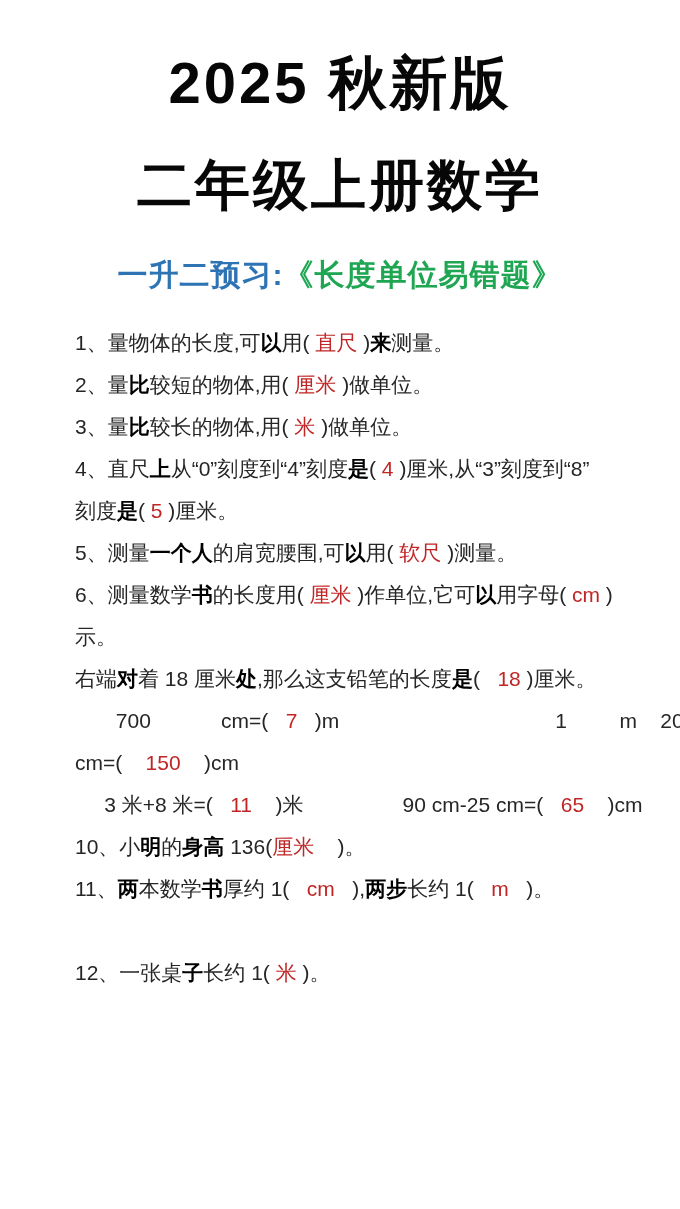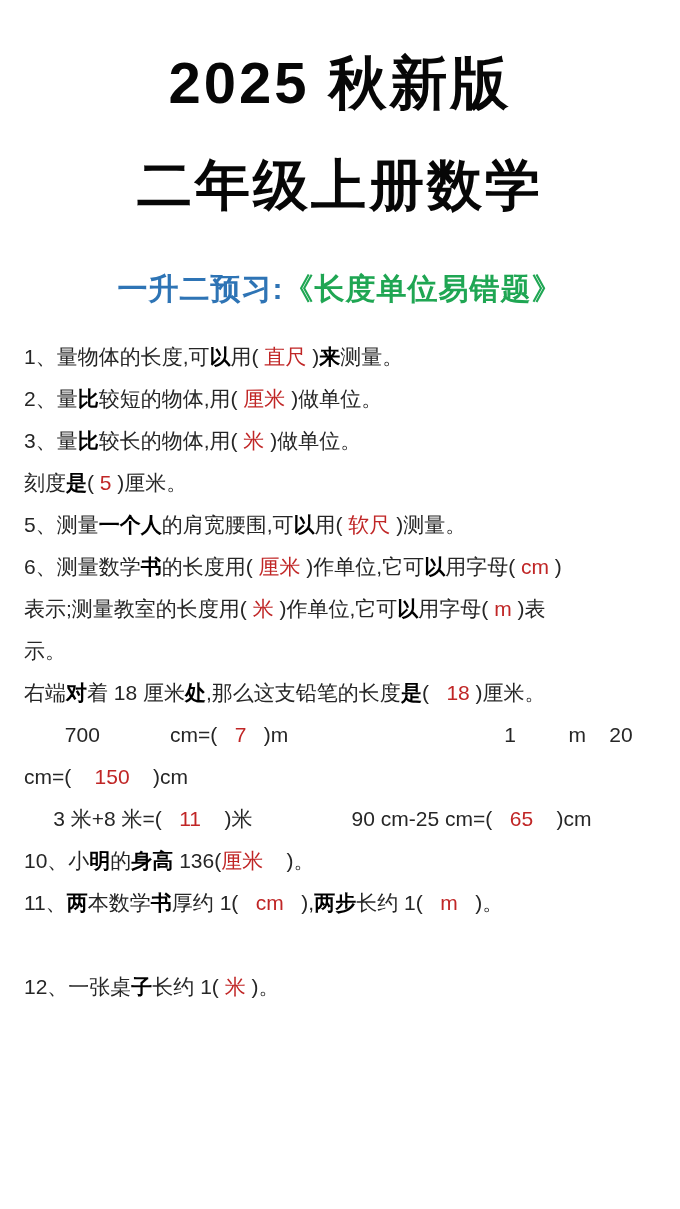--- a/index.html
+++ b/index.html
@@ -25,31 +25,31 @@
   }
   .main-title.line1 {
     padding-top: 54px;
     font-size: 58px;
   }
   .main-title.line2 {
     margin-top: 46px;
     font-size: 55px;
   }
   .subtitle {
-    margin-top: 56px;
+    margin-top: 42px;
     text-align: center;
     font-size: 30px;
     font-weight: 900;
     letter-spacing: 1px;
     white-space: nowrap;
   }
   .subtitle .prefix { color: var(--subtitle-blue, #2e74b5); }
   .subtitle .book   { color: var(--subtitle-green, #1fa653); }
   .questions {
-    margin: 26px 54px 0 24px;
+    margin: 26px 54px 0 75px;
     font-size: 21px;
     line-height: 42px;
   }
   .q-line {
     white-space: pre;
     height: 42px;
   }
   .seg   { color: #262626; font-weight: 400; }
   .seg-b { color: #000000; font-weight: 700; }
   .seg-r { color: var(--answer-red, #c02626); font-weight: 400; }
@@ -62,24 +62,24 @@
   <div class="main-title line2">二年级上册数学</div>
 
   <div class="subtitle">
     <span class="prefix">一升二预习:</span><span class="book">《长度单位易错题》</span>
   </div>
 
   <div class="questions">
       <div class="q-line"><span class="seg">1、量物体的长度,可</span><span class="seg seg-b">以</span><span class="seg">用( </span><span class="seg seg-r">直尺</span><span class="seg"> )</span><span class="seg seg-b">来</span><span class="seg">测量。</span></div>
       <div class="q-line"><span class="seg">2、量</span><span class="seg seg-b">比</span><span class="seg">较短的物体,用( </span><span class="seg seg-r">厘米</span><span class="seg"> )做单位。</span></div>
       <div class="q-line"><span class="seg">3、量</span><span class="seg seg-b">比</span><span class="seg">较长的物体,用( </span><span class="seg seg-r">米</span><span class="seg"> )做单位。</span></div>
+      <div class="q-line"><span class="seg">4、直尺</span><span class="seg seg-b">上</span><span class="seg">从“0”刻度到“4”刻度</span><span class="seg seg-b">是</span><span class="seg">( </span><span class="seg seg-r">4</span><span class="seg"> )厘米,从“3”刻度到“8”</span></div>
       <div class="q-line"><span class="seg">刻度</span><span class="seg seg-b">是</span><span class="seg">( </span><span class="seg seg-r">5</span><span class="seg"> )厘米。</span></div>
       <div class="q-line"><span class="seg">5、测量</span><span class="seg seg-b">一个人</span><span class="seg">的肩宽腰围,可</span><span class="seg seg-b">以</span><span class="seg">用( </span><span class="seg seg-r">软尺</span><span class="seg"> )测量。</span></div>
       <div class="q-line"><span class="seg">6、测量数学</span><span class="seg seg-b">书</span><span class="seg">的长度用( </span><span class="seg seg-r">厘米</span><span class="seg"> )作单位,它可</span><span class="seg seg-b">以</span><span class="seg">用字母( </span><span class="seg seg-r">cm</span><span class="seg"> )</span></div>
-      <div class="q-line"><span class="seg">表示;测量教室的长度用( </span><span class="seg seg-r">米</span><span class="seg"> )作单位,它可</span><span class="seg seg-b">以</span><span class="seg">用字母( </span><span class="seg seg-r">m</span><span class="seg"> )表</span></div>
       <div class="q-line"><span class="seg">示。</span></div>
       <div class="q-line"><span class="seg">右端</span><span class="seg seg-b">对</span><span class="seg">着 18 厘米</span><span class="seg seg-b">处</span><span class="seg">,那么这支铅笔的长度</span><span class="seg seg-b">是</span><span class="seg">(   </span><span class="seg seg-r">18</span><span class="seg"> )厘米。</span></div>
       <div class="q-line"><span class="seg">       700            cm=(   </span><span class="seg seg-r">7</span><span class="seg">   )m                                     1         m    20</span></div>
       <div class="q-line"><span class="seg">cm=(    </span><span class="seg seg-r">150</span><span class="seg">    )cm</span></div>
       <div class="q-line"><span class="seg">     3 米+8 米=(   </span><span class="seg seg-r">11</span><span class="seg">    )米                 90 cm-25 cm=(   </span><span class="seg seg-r">65</span><span class="seg">    )cm</span></div>
       <div class="q-line"><span class="seg">10、小</span><span class="seg seg-b">明</span><span class="seg">的</span><span class="seg seg-b">身高</span><span class="seg"> 136(</span><span class="seg seg-r">厘米</span><span class="seg">    )。</span></div>
       <div class="q-line"><span class="seg">11、</span><span class="seg seg-b">两</span><span class="seg">本数学</span><span class="seg seg-b">书</span><span class="seg">厚约 1(   </span><span class="seg seg-r">cm</span><span class="seg">   ),</span><span class="seg seg-b">两步</span><span class="seg">长约 1(   </span><span class="seg seg-r">m</span><span class="seg">   )。</span></div>
       <div class="q-line"><span class="seg"> </span></div>
       <div class="q-line"><span class="seg">12、一张桌</span><span class="seg seg-b">子</span><span class="seg">长约 1( </span><span class="seg seg-r">米</span><span class="seg"> )。</span></div>
     </div>

